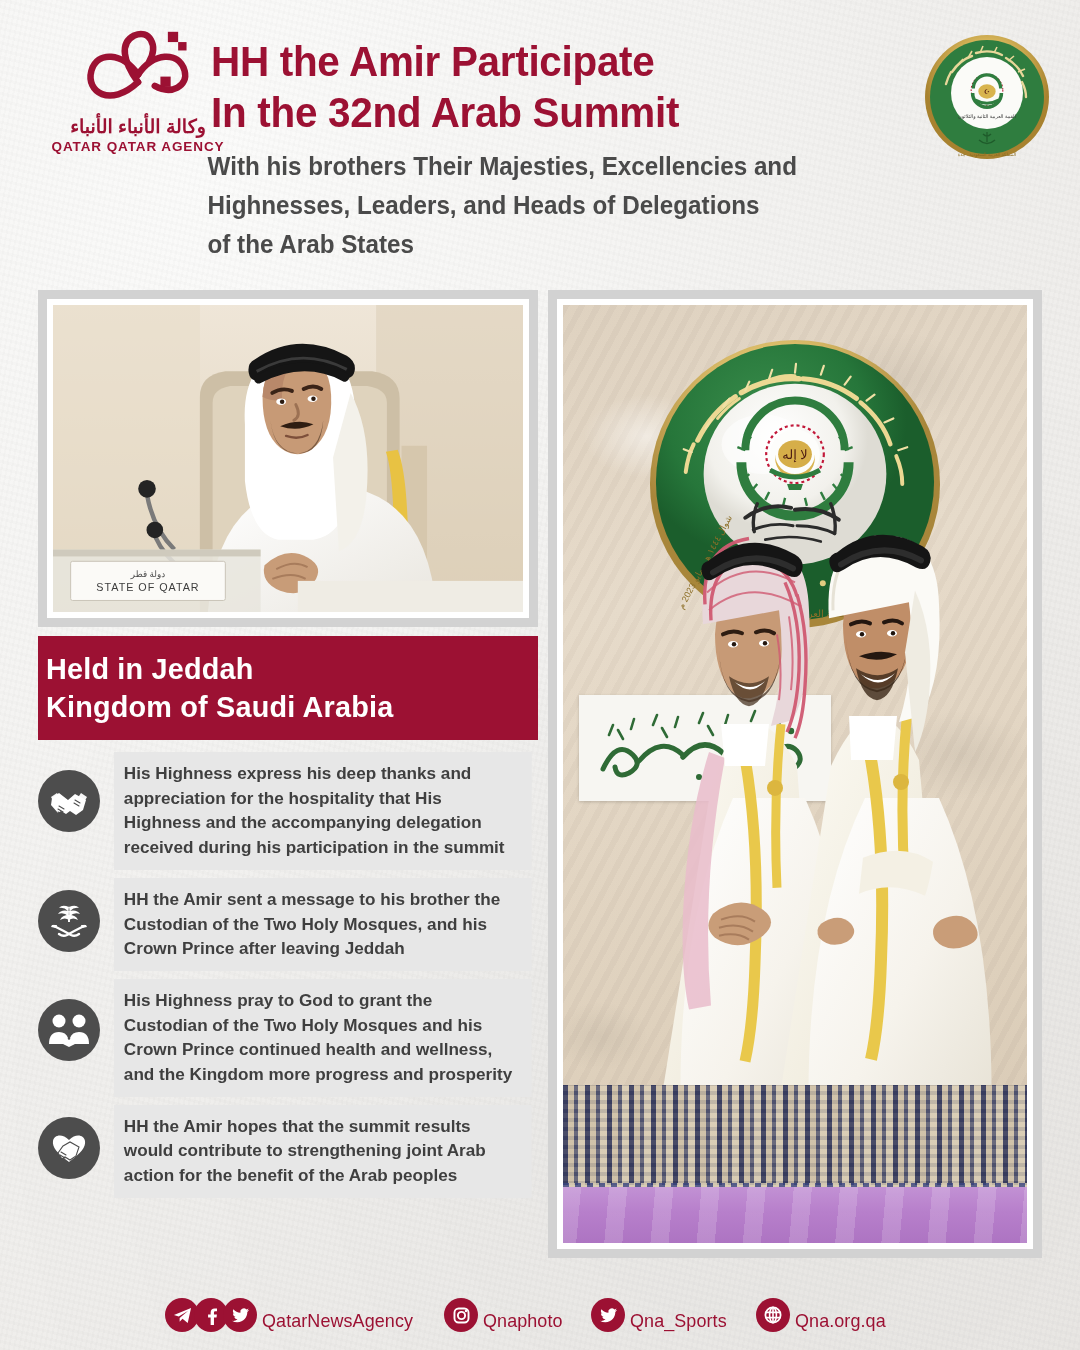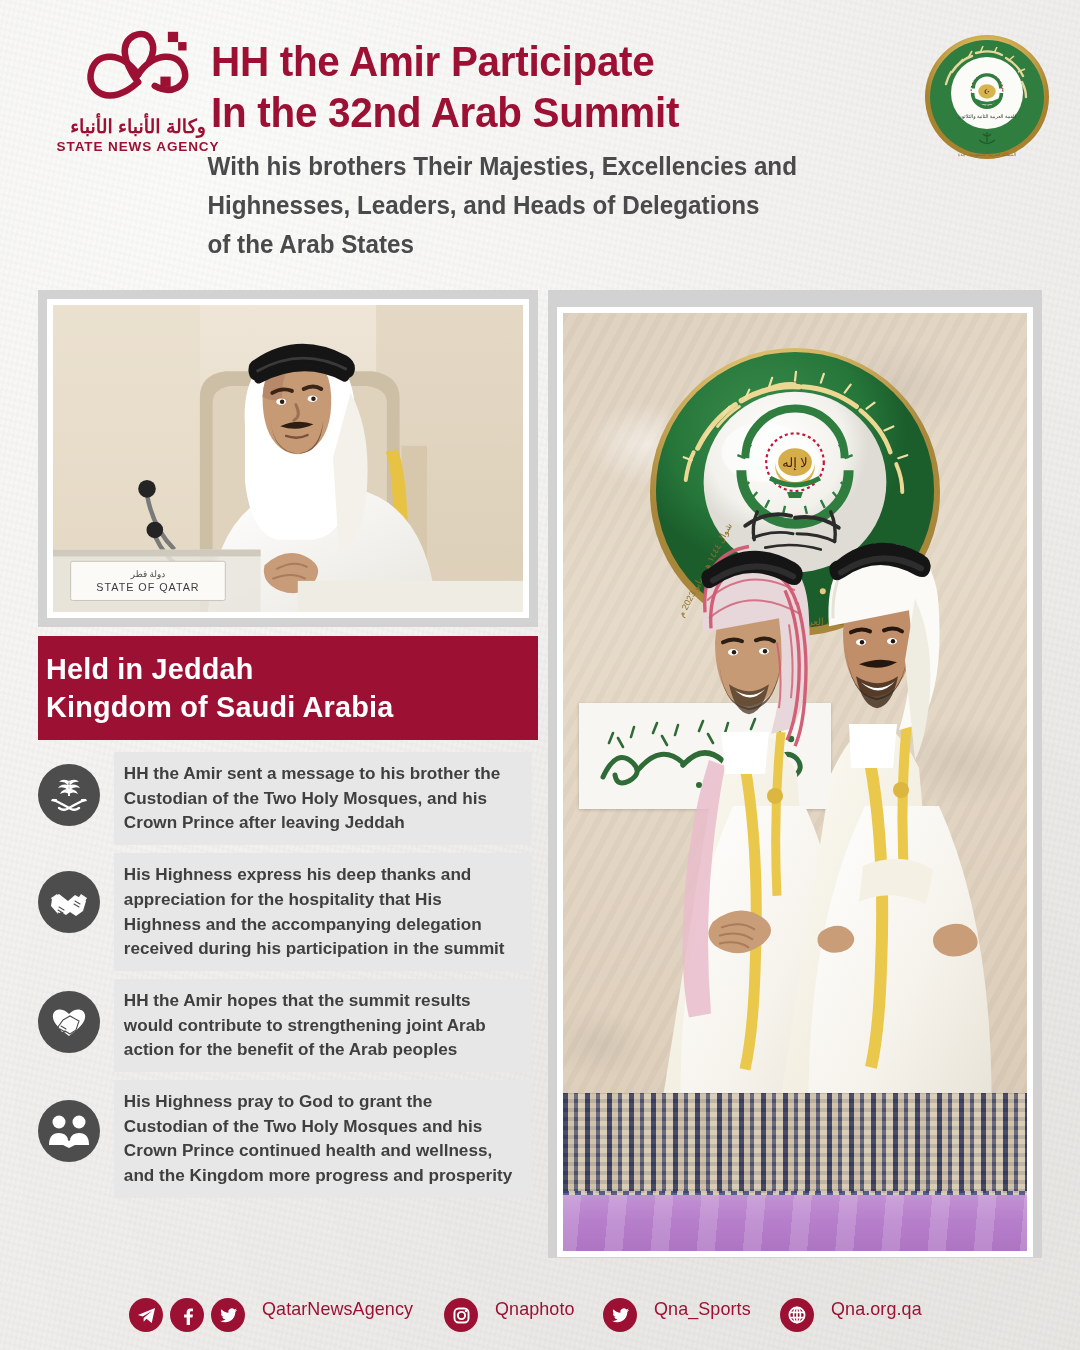--- a/index.html
+++ b/index.html
@@ -76,21 +76,21 @@
   .bullet.b1 .b-ico { margin-top: 12px; }
   .bullet.b2 .b-ico { margin-top: 18px; }
   .bullet.b3 .b-ico { margin-top: 12px; }
   .bullet.b4 .b-ico { margin-top: 20px; }
 
   
   .photo-frame-r {
     position: absolute; left: 548px; top: 290px; width: 494px; height: 968px;
     background: #d2d2d2; padding: 9px;
   }
-  .photo-frame-r .inner { width: 100%; height: 100%; background: #fff; padding: 6px; margin-top: 8px; }
+  .photo-frame-r .inner { width: 100%; height: 100%; background: #fff; padding: 6px; }
   .photo-r { width: 100%; height: 100%; position: relative; overflow: hidden;
              background: linear-gradient(165deg,#ded1bf 0%, #e6dac9 30%, #ded0bc 70%, #d6c7b2 100%); }
 
   
   .stone { position:absolute; inset:0;
     background-image:
       radial-gradient(ellipse 90px 60px at 18% 14%, rgba(255,255,255,.5), rgba(0,0,0,0) 70%),
       radial-gradient(ellipse 110px 70px at 72% 8%, rgba(0,0,0,.05), rgba(0,0,0,0) 70%),
       radial-gradient(ellipse 80px 55px at 40% 62%, rgba(255,255,255,.4), rgba(0,0,0,0) 70%),
       radial-gradient(ellipse 100px 65px at 86% 48%, rgba(0,0,0,.055), rgba(0,0,0,0) 70%),
@@ -118,21 +118,21 @@
   .carpet-edge { position:absolute; left:0; right:0; bottom: 52px; height: 8px;
     background: repeating-linear-gradient(90deg,#3a4580 0 6px,#d9cdb4 6px 12px); opacity:.8; }
   .floor-purple { position: absolute; left: 0; right: 0; bottom: 0; height: 56px;
     background: linear-gradient(180deg,#c291d4 0%, #b77fcb 45%, #ad74c2 100%); }
   .floor-purple::after { content:""; position:absolute; inset:0;
     background: repeating-linear-gradient(95deg, rgba(255,255,255,.16) 0 18px, rgba(255,255,255,0) 18px 46px); }
 
   
   .footer { position: absolute; left: 0; bottom: 18px; width: 1080px;
             display: flex; align-items: center; justify-content: center; gap: 0; }
-  .sgroup { display: flex; align-items: flex-start; gap: 12px; }
+  .sgroup { display: flex; align-items: flex-end; }
   .sicon { width: 34px; height: 34px; border-radius: 50%; background: #9C1133;
            position: relative; margin-right: -5px; }
   .sicon:last-of-type { margin-right: 0; }
   .sicon svg { position: absolute; inset: 0; margin: auto; display: block; }
   .slabel { color: #9C1133; font-size: 18.5px; font-weight: normal; margin: 0 26px 0 10px;
             letter-spacing: .1px; transform: scaleX(.97); transform-origin:left; }
 </style>
 </head>
 <body>
 
@@ -143,21 +143,21 @@
       <g fill="none" stroke="#9C1133" stroke-width="7" stroke-linecap="round">
         <path d="M60 58 C 30 86, 4 68, 10 46 C 16 24, 44 26, 60 50"></path>
         <path d="M60 50 C 76 26, 104 24, 110 46 C 114 62, 96 72, 78 62"></path>
         <path d="M60 58 C 44 36, 40 16, 56 8 C 72 1, 82 18, 72 36"></path>
       </g>
       <rect x="92" y="4" width="11" height="11" fill="#9C1133"></rect>
       <rect x="103" y="15" width="9" height="9" fill="#9C1133"></rect>
       <rect x="84" y="52" width="11" height="11" fill="#9C1133"></rect>
     </svg>
     <div class="qna-ar">وكالة الأنباء الأنباء</div>
-    <div class="qna-en">STATE NEWS AGENCY</div>
+    <div class="qna-en">QATAR QATAR AGENCY</div>
   </div>
 
   <svg class="summit-emblem" viewBox="0 0 130 130">
     <defs>
       <radialGradient id="gldE" cx="50%" cy="35%">
         <stop offset="0%" stop-color="#f4e6a8"></stop>
           <stop offset="60%" stop-color="#d9b85c"></stop>
         <stop offset="100%" stop-color="#a8822f"></stop>
       </radialGradient>
     </defs>
@@ -275,85 +275,85 @@
     </div>
   </div>
 
   <div class="jeddah-banner">
     <div class="l">Held in Jeddah</div>
     <div class="l">Kingdom of Saudi Arabia</div>
   </div>
 
   <div class="bullets">
 
+    <div class="bullet b2">
+      <div class="b-ico">
+        <svg width="40" height="40" viewBox="0 0 40 40">
+          <g fill="#fff">
+            <path d="M3 17 l7 -5 l9 7 l7 -6 l11 6 l-3 10 l-7 5 l-6 -4 l-4 3 l-5 -3 l-3 2 l-7 -8z"></path>
+            <path d="M2 16 l6 -4 l4 6 l-6 5z" opacity=".95"></path>
+            <path d="M38 16 l-6 -4 l-4 6 l6 5z" opacity=".95"></path>
+          </g>
+          <g stroke="#4d4d4d" stroke-width="1.1" stroke-linecap="round">
+            <path d="M10 25 l5 3 M9 28 l5 3 M9 31 l4 2"></path>
+            <path d="M25 22 l5 3 M26 19 l5 3"></path>
+          </g>
+        </svg>
+      </div>
+      <div class="b-txt">His Highness express his deep thanks and appreciation for the hospitality that His Highness and the accompanying delegation received during his participation in the summit</div>
+    </div>
+
     <div class="bullet b1">
       <div class="b-ico">
         <svg width="42" height="42" viewBox="0 0 42 42">
           <g fill="#fff">
             <path d="M21 5 q-1 9 -1 17 l2 0 q0 -8 -1 -17z"></path>
             <path d="M21 7 q-7 -3 -10 1 q5 -1 9 3z M21 7 q7 -3 10 1 q-5 -1 -9 3z
                      M21 11 q-8 -2 -11 3 q6 -2 10 2z M21 11 q8 -2 11 3 q-6 -2 -10 2z
                      M21 15 q-7 0 -9 5 q5 -3 9 0z M21 15 q7 0 9 5 q-5 -3 -9 0z"></path>
           </g>
           <g stroke="#fff" stroke-width="2.4" fill="none" stroke-linecap="round">
             <path d="M6 26 q10 5 17 9 q4 2 8 -1"></path>
             <path d="M36 26 q-10 5 -17 9 q-4 2 -8 -1"></path>
           </g>
           <path d="M4 25 l5 0 l-1 3 l-5 -1z" fill="#fff"></path>
           <path d="M38 25 l-5 0 l1 3 l5 -1z" fill="#fff"></path>
         </svg>
       </div>
       <div class="b-txt">HH the Amir sent a message to his brother the Custodian of the Two Holy Mosques, and his Crown Prince after leaving Jeddah</div>
-    </div>
-
-    <div class="bullet b2">
-      <div class="b-ico">
-        <svg width="40" height="40" viewBox="0 0 40 40">
-          <g fill="#fff">
-            <path d="M3 17 l7 -5 l9 7 l7 -6 l11 6 l-3 10 l-7 5 l-6 -4 l-4 3 l-5 -3 l-3 2 l-7 -8z"></path>
-            <path d="M2 16 l6 -4 l4 6 l-6 5z" opacity=".95"></path>
-            <path d="M38 16 l-6 -4 l-4 6 l6 5z" opacity=".95"></path>
-          </g>
-          <g stroke="#4d4d4d" stroke-width="1.1" stroke-linecap="round">
-            <path d="M10 25 l5 3 M9 28 l5 3 M9 31 l4 2"></path>
-            <path d="M25 22 l5 3 M26 19 l5 3"></path>
-          </g>
-        </svg>
-      </div>
-      <div class="b-txt">His Highness express his deep thanks and appreciation for the hospitality that His Highness and the accompanying delegation received during his participation in the summit</div>
-    </div>
-
-    <div class="bullet b3">
-      <div class="b-ico">
-        <svg width="40" height="40" viewBox="0 0 40 40">
-          <path d="M20 34 C8 25, 3 19, 4 13 C5 7, 13 5, 20 12 C27 5, 35 7, 36 13 C37 19, 32 25, 20 34z" fill="#fff"></path>
-          <g fill="#fff" stroke="#4d4d4d" stroke-width="1.1">
-            <path d="M14 18 l7 -4 l9 5 l-3 9 l-6 4 l-5 -3 l-3 2 l-4 -6z"></path>
-          </g>
-          <g stroke="#4d4d4d" stroke-width="1.1" stroke-linecap="round">
-            <path d="M12 24 l5 3 M11 27 l5 3 M11 30 l4 2"></path>
-          </g>
-        </svg>
-      </div>
-      <div class="b-txt">HH the Amir hopes that the summit results would contribute to strengthening joint Arab action for the benefit of the Arab peoples</div>
     </div>
 
     <div class="bullet b4">
       <div class="b-ico">
         <svg width="42" height="40" viewBox="0 0 42 40">
           <g fill="#fff">
             <circle cx="11" cy="11" r="6.5"></circle>
             <circle cx="31" cy="11" r="6.5"></circle>
             <path d="M1 34 q0 -12 10 -12 q7 0 9 6 l-3 6 l-16 0z"></path>
             <path d="M41 34 q0 -12 -10 -12 q-7 0 -9 6 l3 6 l16 0z"></path>
             <path d="M16 26 l5 4 l5 -4 l1 8 l-6 3 l-6 -3z"></path>
           </g>
         </svg>
       </div>
       <div class="b-txt">His Highness pray to God to grant the Custodian of the Two Holy Mosques and his Crown Prince continued health and wellness, and the Kingdom more progress and prosperity</div>
+    </div>
+
+    <div class="bullet b3">
+      <div class="b-ico">
+        <svg width="40" height="40" viewBox="0 0 40 40">
+          <path d="M20 34 C8 25, 3 19, 4 13 C5 7, 13 5, 20 12 C27 5, 35 7, 36 13 C37 19, 32 25, 20 34z" fill="#fff"></path>
+          <g fill="#fff" stroke="#4d4d4d" stroke-width="1.1">
+            <path d="M14 18 l7 -4 l9 5 l-3 9 l-6 4 l-5 -3 l-3 2 l-4 -6z"></path>
+          </g>
+          <g stroke="#4d4d4d" stroke-width="1.1" stroke-linecap="round">
+            <path d="M12 24 l5 3 M11 27 l5 3 M11 30 l4 2"></path>
+          </g>
+        </svg>
+      </div>
+      <div class="b-txt">HH the Amir hopes that the summit results would contribute to strengthening joint Arab action for the benefit of the Arab peoples</div>
     </div>
 
   </div>
 
   <div class="photo-frame-r">
     <div class="inner">
       <div class="photo-r">
         <div class="stone"></div>
 
         <svg class="plaque" viewBox="0 0 300 300">

